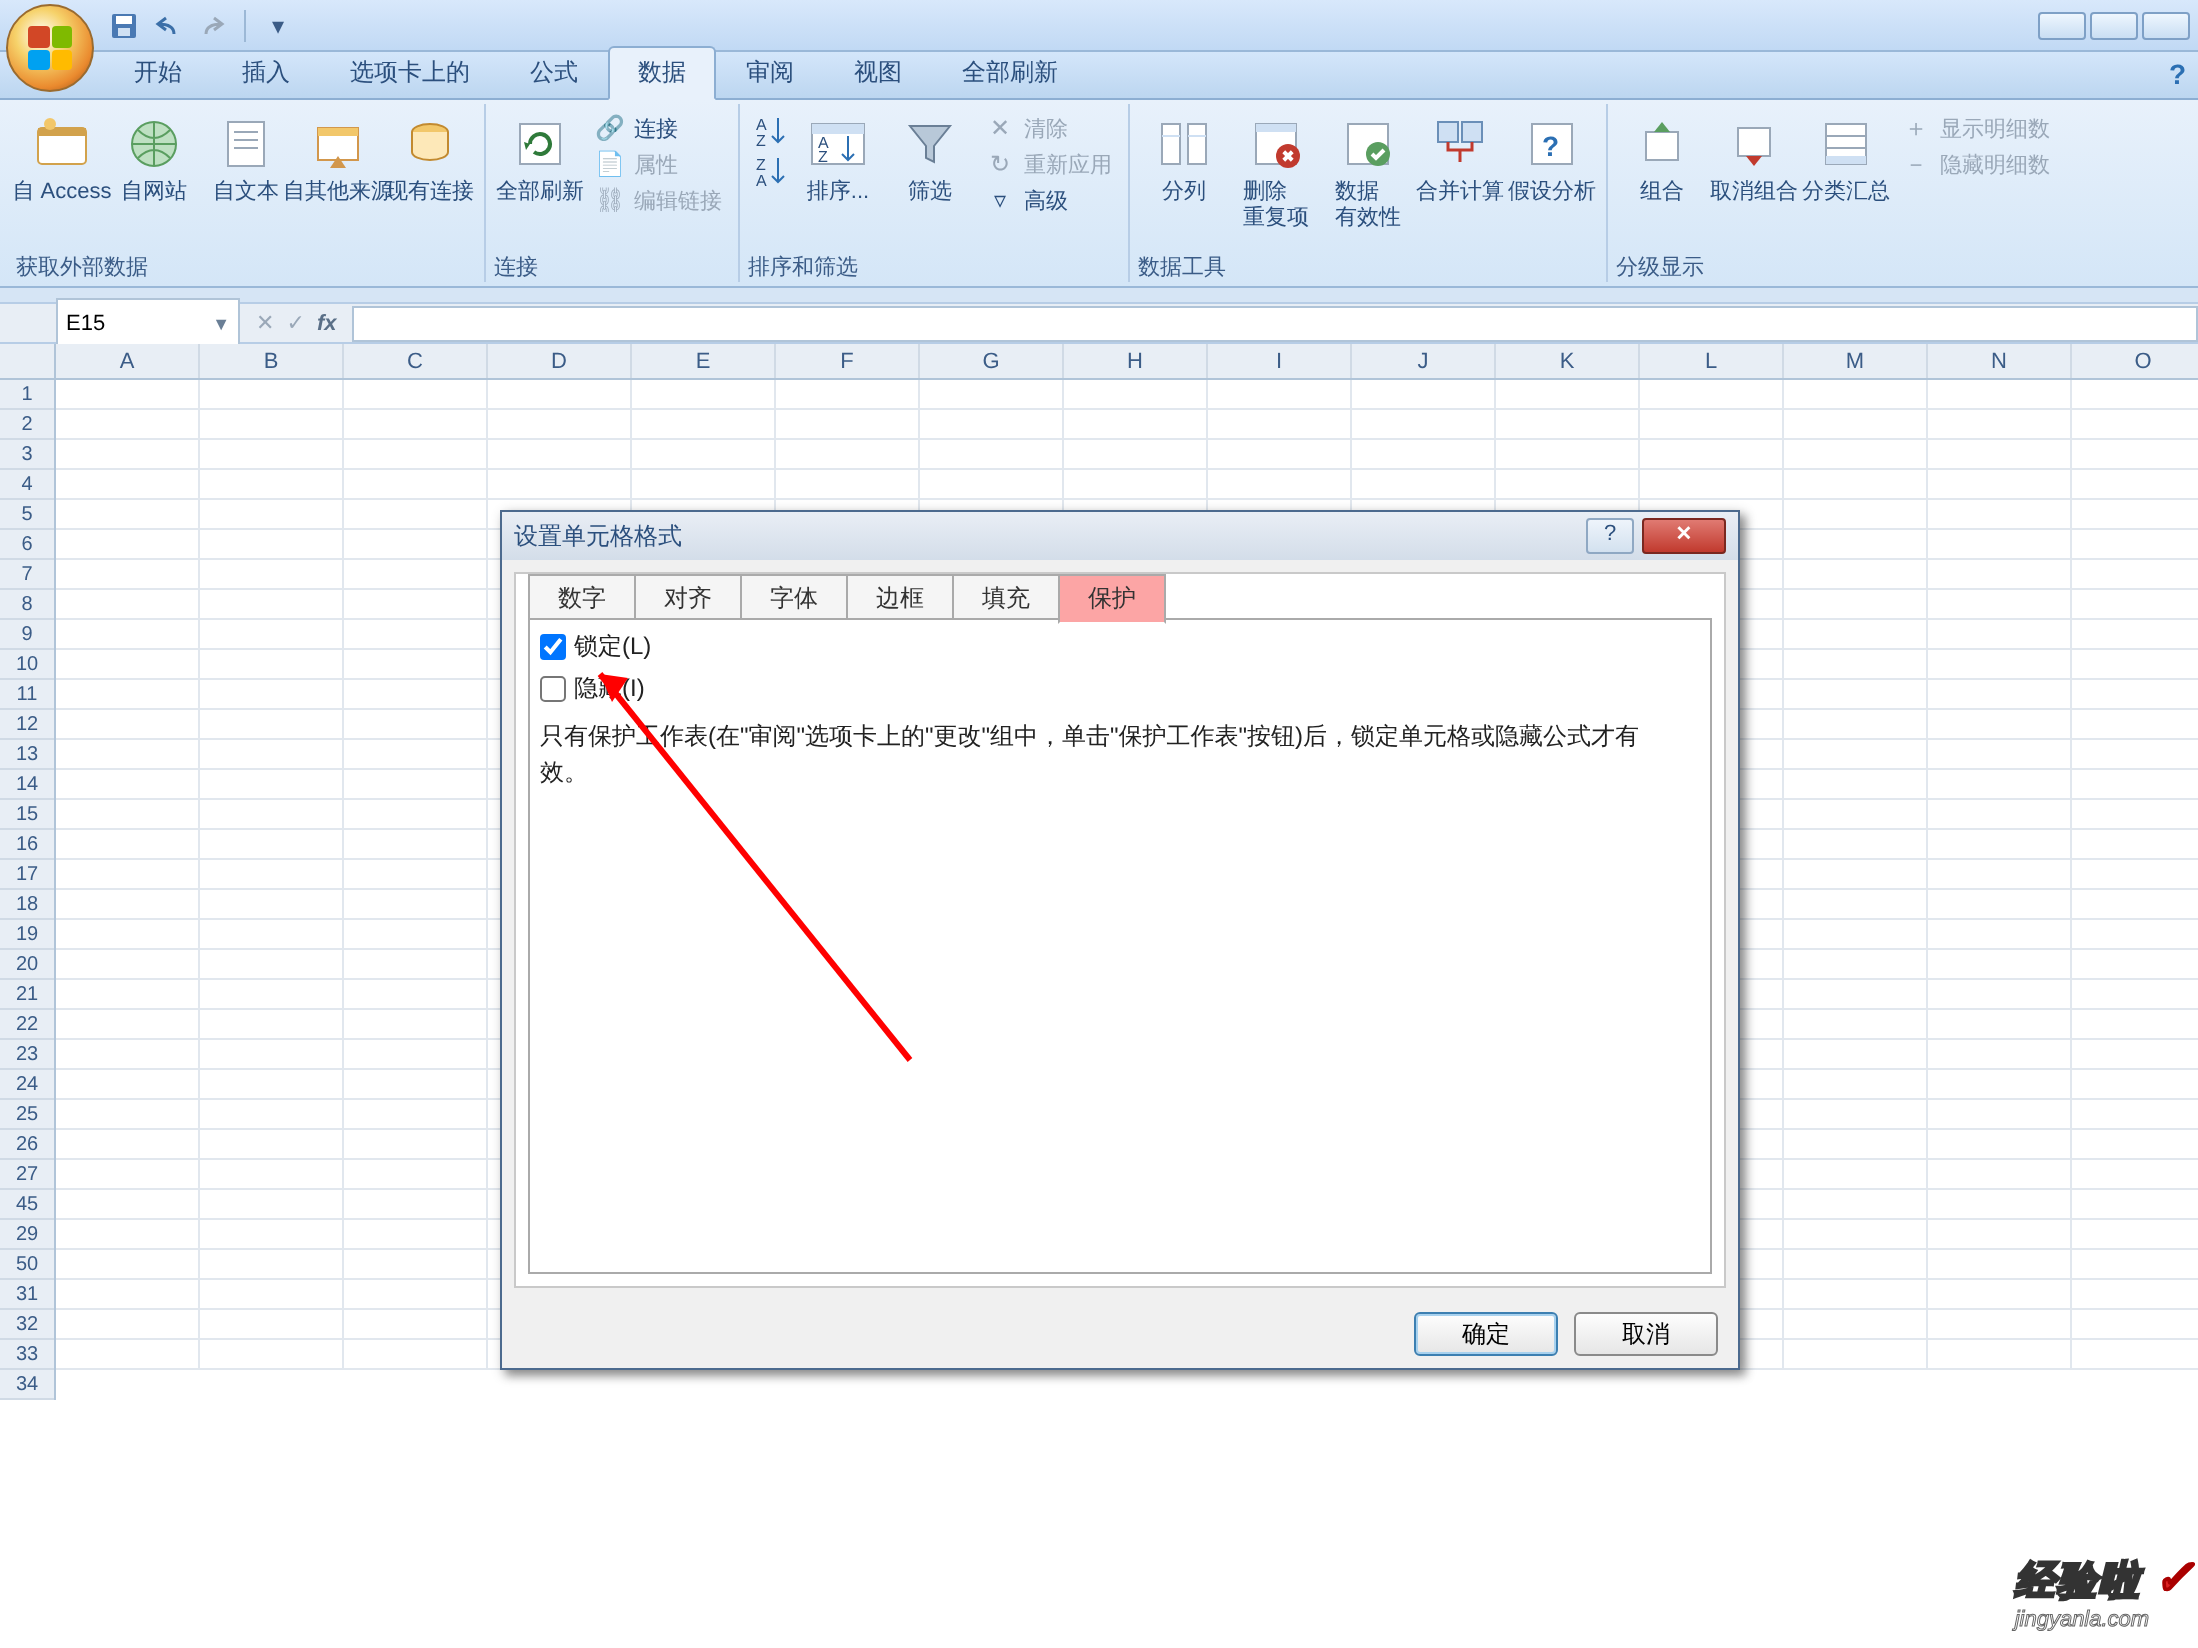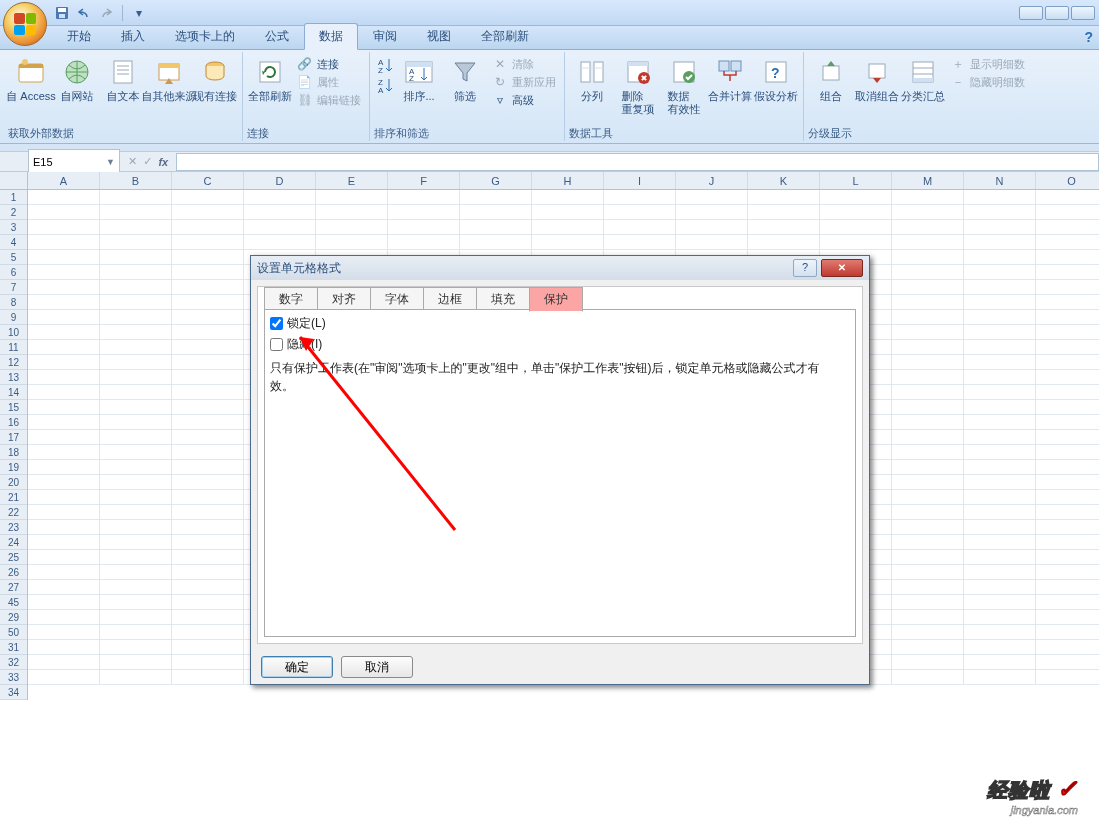--- a/index.html
+++ b/index.html
@@ -60,27 +60,27 @@
 .dlg-close{width:42px;height:18px;background:linear-gradient(#e07a72,#c13a2e);border:1px solid #7a2820;border-radius:2px;color:#fff;text-align:center;line-height:15px;font-size:10px;font-weight:bold;margin-left:4px}
 .dlg-help{width:24px;height:18px;background:linear-gradient(#eef4fb,#d3e1ef);border:1px solid #8fa8c3;border-radius:2px;color:#2b4f7d;text-align:center;line-height:15px;font-size:11px}
 .dlg-body{flex:1;background:#fff;margin:6px;border:1px solid #c9c9c9;position:relative;padding:6px}
 .dlgtabs{position:absolute;left:6px;top:0;display:flex}
 .dtab{padding:3px 14px;border:1px solid #aaa;background:#f5f5f5;font-size:12px;color:#333;position:relative;top:0;margin-right:-1px;cursor:default}
 .dtab.active{background:#fca5a5;border-bottom:1px solid #fff;z-index:2}
 .dlgcontent{position:absolute;left:6px;right:6px;top:22px;bottom:6px;border:1px solid #aaa;border-top:1px solid #aaa;background:#fff;padding:5px}
 .chk{display:flex;align-items:center;gap:4px;font-size:12px;color:#222;margin-bottom:4px}
 .chk input{width:13px;height:13px}
 .note{font-size:12px;color:#222;margin-top:6px;line-height:1.5;max-width:560px}
-.dlg-buttons{display:flex;justify-content:flex-start;gap:8px;padding:6px 10px}
+.dlg-buttons{display:flex;justify-content:flex-end;gap:8px;padding:6px 10px}
 .dlg-btn{width:72px;height:22px;background:linear-gradient(#fdfdfd,#e6e6e6);border:1px solid #8a8a8a;border-radius:3px;font-size:12px;cursor:default}
 .dlg-btn.primary{border:1px solid #3c7fb1;box-shadow:0 0 0 1px #a7d1ee inset}
 
 .arrow{position:absolute;left:280px;top:325px;width:200px;height:210px;pointer-events:none;z-index:50}
 
-.watermark{position:absolute;right:21px;bottom:8px;text-align:right;z-index:60}
+.watermark{position:absolute;right:1px;bottom:8px;z-index:60}
 .wm1{font-size:20px;font-weight:bold;font-style:italic;color:#fff;-webkit-text-stroke:1.5px #333;letter-spacing:1px}
 .wm1 .ck{color:#d22; -webkit-text-stroke:1px #a00;font-size:24px}
 .wm2{font-size:11px;color:#fff;-webkit-text-stroke:0.5px #666;font-style:italic}
 
 svg{display:block}
 </style>
 </head>
 <body>
 
 <div class="titlebar">

